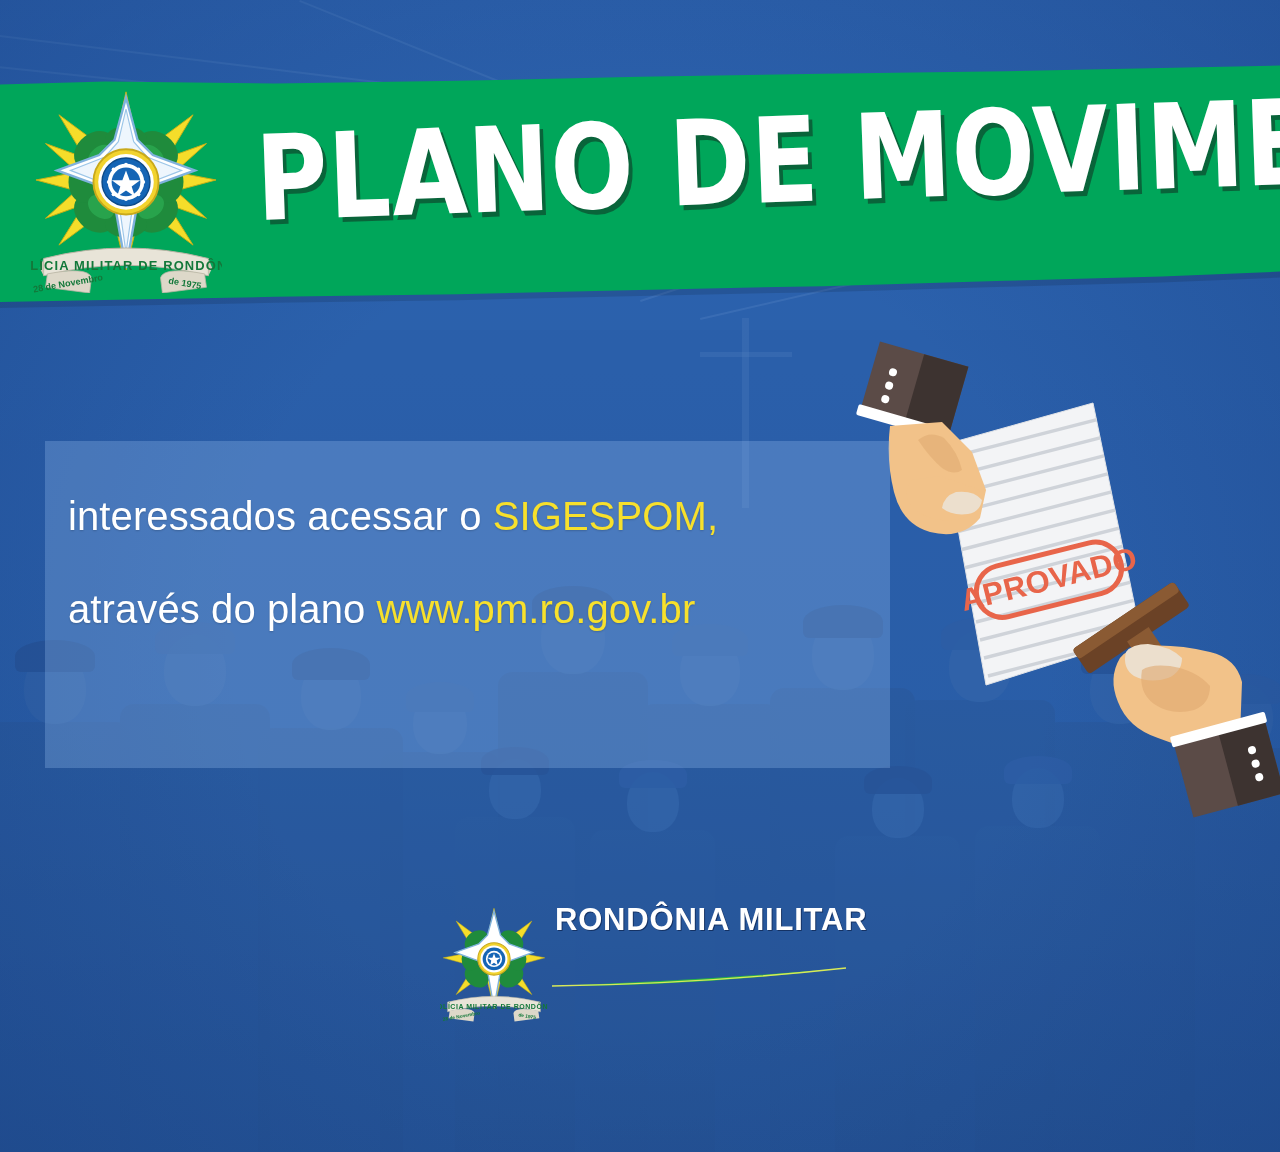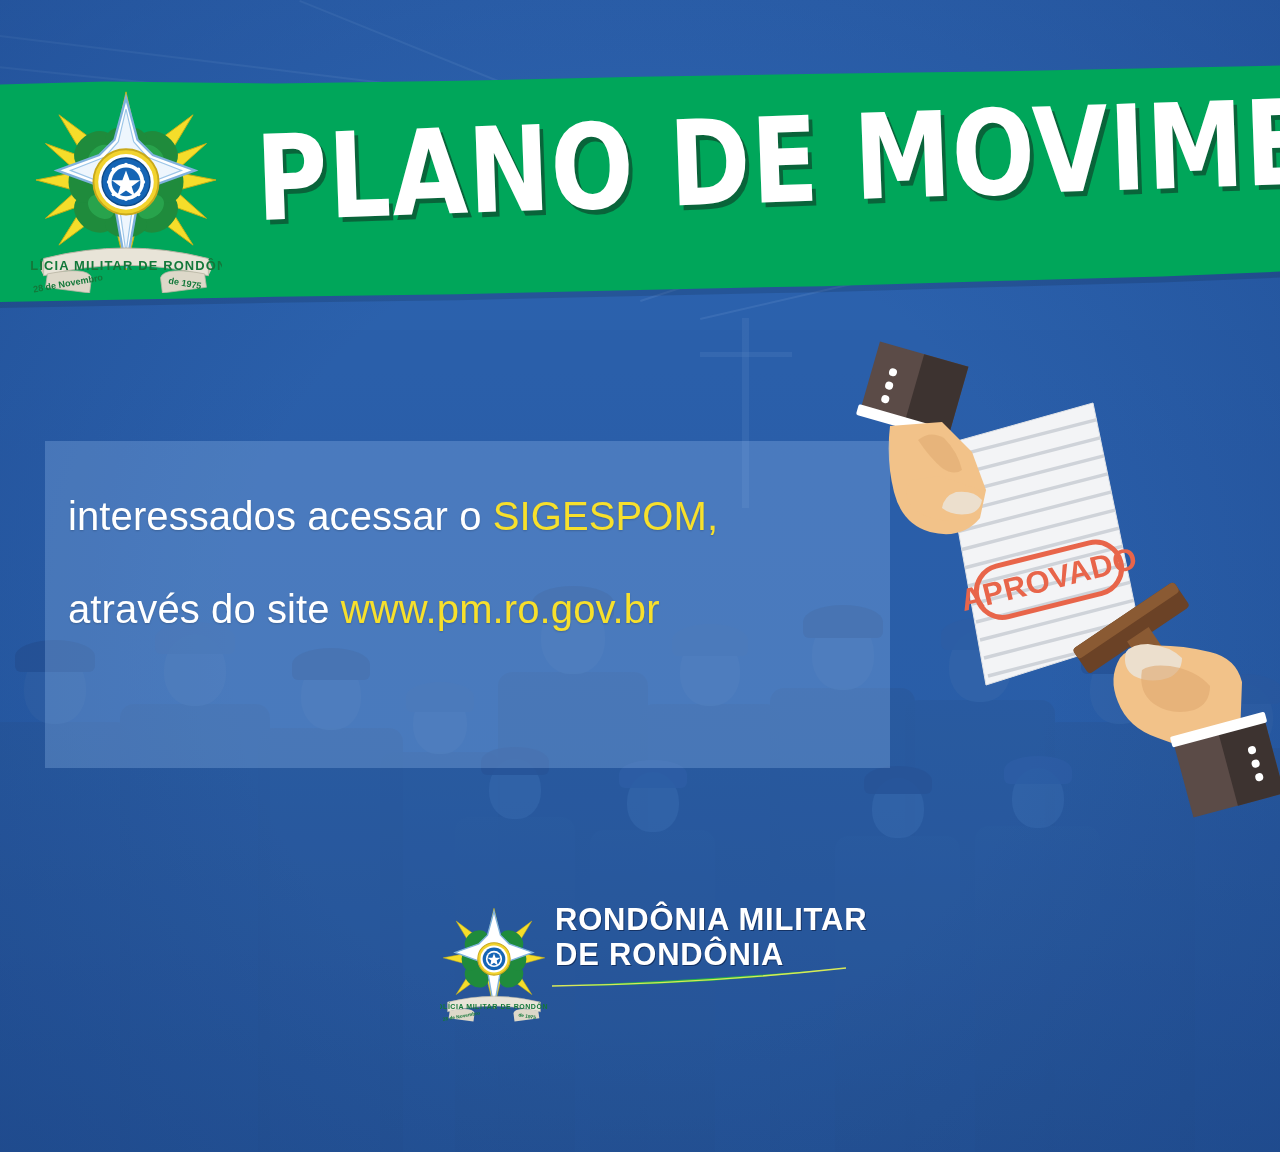--- a/index.html
+++ b/index.html
@@ -393,21 +393,21 @@
           <circle cx="462" cy="432" r="4" fill="#ffffff"></circle>
           <circle cx="462" cy="446" r="4" fill="#ffffff"></circle>
         </g>
       </g>
     </svg>
   </div>
 
   <div class="text-panel"></div>
   <div class="panel-lines">
     <span class="ln"><span>interessados acessar o </span><span class="hl">SIGESPOM,</span></span>
-    <span class="ln"><span>através do site </span><span class="hl">www.pm.ro.gov.br</span></span>
+    <span class="ln"><span>através do plano </span><span class="hl">www.pm.ro.gov.br</span></span>
   </div>
 
   <div class="footer-logo">
     <div class="fl-brasao">
       <svg viewBox="0 0 200 214" xmlns="http://www.w3.org/2000/svg">
         <g fill="#f5dd2a" stroke="#c9b014" stroke-width="1">
           <polygon points="100,4 112,58 100,70 88,58"></polygon>
           <polygon points="100,190 112,140 100,128 88,140"></polygon>
           <polygon points="6,96 58,86 70,98 58,110"></polygon>
           <polygon points="194,96 142,86 130,98 142,110"></polygon>
@@ -443,18 +443,17 @@
 
     <div class="fl-swoosh">
       <svg viewBox="0 0 300 22" xmlns="http://www.w3.org/2000/svg">
         <path d="M2 20 Q150 20 296 2 Q160 14 2 20 Z" fill="#27b34a"></path>
         <path d="M2 20 Q150 18 296 2" fill="none" stroke="#d8e85a" stroke-width="1.4"></path>
       </svg>
     </div>
 
     <div class="fl-text">
       <div class="fl-l1">RONDÔNIA MILITAR</div>
-      <div class="fl-l2">DE RONDÔNIA</div>
     </div>
   </div>
 
 
 </div>
 
 </body></html>

